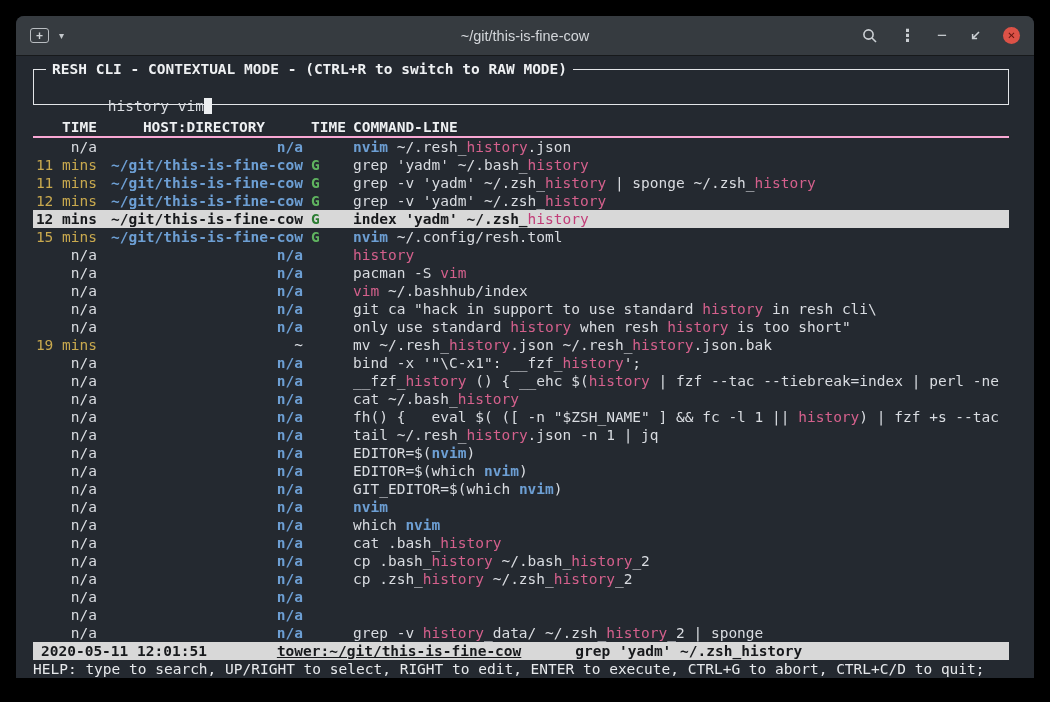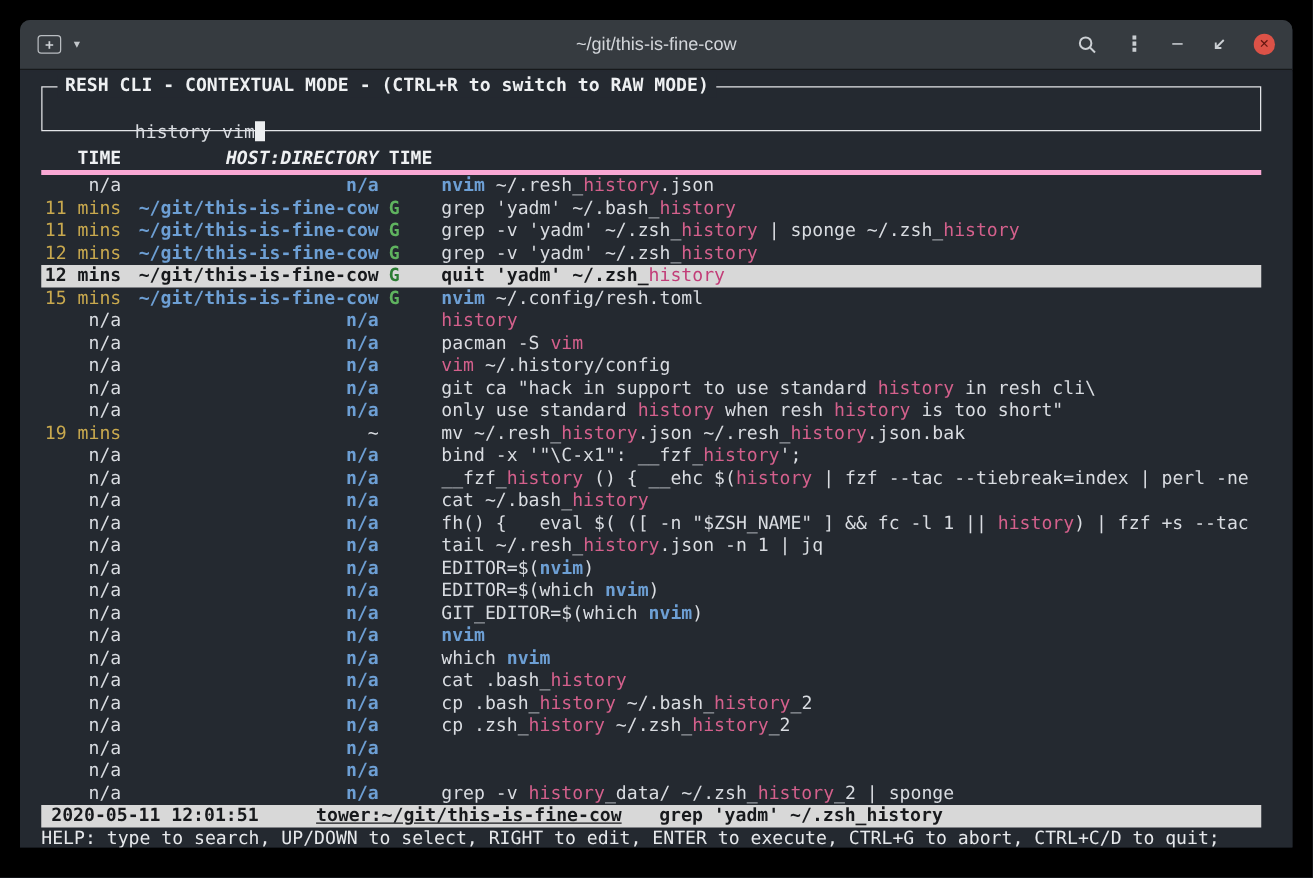--- a/index.html
+++ b/index.html
@@ -53,44 +53,44 @@
     position:absolute;top:-10px;left:12px;background:var(--term-bg,#242930);
     padding:0 6px;font-weight:bold;color:var(--bright,#eef0f2);white-space:pre;
   }
   .query-line{padding:9px 4px 0 4px;white-space:pre;}
   .cursor{
     display:inline-block;width:8.5px;height:16px;background:#eceef0;
     vertical-align:-3px;
   }
   .header-row{
     display:flex;align-items:center;height:18px;margin-top:13px;
-    border-bottom:4px solid #f9a8d4;font-weight:bold;color:var(--bright,#eef0f2);
+    border-bottom:2px solid #f9a8d4;font-weight:bold;color:var(--bright,#eef0f2);
   }
   .cell-time{width:64px;flex:none;text-align:right;white-space:pre;}
   .cell-host{width:198px;flex:none;margin-left:8px;text-align:right;white-space:pre;}
-  .header-host{display:flex;justify-content:flex-end;text-align:left;font-style:italic;}
+  .header-host{display:flex;justify-content:center;text-align:left;}
   .cell-flag{width:42px;flex:none;margin-left:8px;white-space:pre;}
   .cell-cmd{flex:1;min-width:0;white-space:pre;overflow:hidden;}
   .rows{}
   .row{display:flex;align-items:center;height:18px;}
   .time-val{color:var(--time-yellow,#c9a94e);}
   .host-path{color:var(--host-blue,#6d9fd4);font-weight:bold;}
   .flag{color:var(--flag-green,#5fb35f);font-weight:bold;}
   .match{color:var(--match-pink,#d4608c);font-weight:normal;}
   .cmd-blue{color:var(--cmd-blue,#6d9fd4);font-weight:bold;}
   .row.selected{background:var(--sel-bg,#d8d8d8);font-weight:bold;}
   .row.selected .cell-time,
   .row.selected .cell-host,
   .row.selected .host-path,
   .row.selected .cell-cmd{color:var(--sel-fg,#17191c);}
   .row.selected .match{color:#c23d78;}
   .row.selected .flag{color:#2c7d33;}
   .status-bar{
     display:flex;align-items:center;height:18px;background:var(--sel-bg,#d8d8d8);
-    color:var(--sel-fg,#17191c);font-weight:bold;white-space:pre;padding-left:8px;
+    color:var(--sel-fg,#17191c);font-weight:bold;white-space:pre;padding-left:8px;gap:24px;
   }
   .sb-loc{margin-left:46px;text-decoration:underline;}
   .sb-cmd{margin-left:30px;}
   .help-line{
     display:flex;align-items:center;height:18px;color:#e7e9ec;white-space:pre;
   }
 </style>
 </head>
 <body>
 
@@ -143,20 +143,21 @@
       </div>
     </div>
 
     <div class="header-row">
       <span class="cell-time">TIME</span>
       <span class="cell-host header-host">
         <span>HOST:</span>
         <span>DIRECTORY</span>
       </span>
       <span class="cell-flag">TIME</span>
+      <span class="cell-cmd">COMMAND-LINE</span>
     </div>
 
     <div class="rows">
         <div class="row">
           <span class="cell-time">n/a</span>
           <span class="cell-host host-path">n/a</span>
           <span class="cell-flag"></span>
           <span class="cell-cmd"><span class="cmd-blue">nvim</span><span> ~/.resh_</span><span class="match">history</span><span>.json</span></span>
         </div>
         <div class="row">
@@ -174,21 +175,21 @@
         <div class="row">
           <span class="cell-time time-val">12 mins</span>
           <span class="cell-host host-path">~/git/this-is-fine-cow</span>
           <span class="cell-flag flag">G</span>
           <span class="cell-cmd"><span>grep -v 'yadm' ~/.zsh_</span><span class="match">history</span></span>
         </div>
         <div class="row selected">
           <span class="cell-time time-val">12 mins</span>
           <span class="cell-host host-path">~/git/this-is-fine-cow</span>
           <span class="cell-flag flag">G</span>
-          <span class="cell-cmd"><span>quit 'yadm' ~/.zsh_</span><span class="match">history</span></span>
+          <span class="cell-cmd"><span>index 'yadm' ~/.zsh_</span><span class="match">history</span></span>
         </div>
         <div class="row">
           <span class="cell-time time-val">15 mins</span>
           <span class="cell-host host-path">~/git/this-is-fine-cow</span>
           <span class="cell-flag flag">G</span>
           <span class="cell-cmd"><span class="cmd-blue">nvim</span><span> ~/.config/resh.toml</span></span>
         </div>
         <div class="row">
           <span class="cell-time">n/a</span>
           <span class="cell-host host-path">n/a</span>
@@ -198,21 +199,21 @@
         <div class="row">
           <span class="cell-time">n/a</span>
           <span class="cell-host host-path">n/a</span>
           <span class="cell-flag"></span>
           <span class="cell-cmd"><span>pacman -S </span><span class="match">vim</span></span>
         </div>
         <div class="row">
           <span class="cell-time">n/a</span>
           <span class="cell-host host-path">n/a</span>
           <span class="cell-flag"></span>
-          <span class="cell-cmd"><span class="match">vim</span><span> ~/.history/config</span></span>
+          <span class="cell-cmd"><span class="match">vim</span><span> ~/.bashhub/index</span></span>
         </div>
         <div class="row">
           <span class="cell-time">n/a</span>
           <span class="cell-host host-path">n/a</span>
           <span class="cell-flag"></span>
           <span class="cell-cmd"><span>git ca "hack in support to use standard </span><span class="match">history</span><span> in resh cli\</span></span>
         </div>
         <div class="row">
           <span class="cell-time">n/a</span>
           <span class="cell-host host-path">n/a</span>
@@ -320,16 +321,16 @@
           <span class="cell-cmd"><span>grep -v </span><span class="match">history</span><span>_data/ ~/.zsh_</span><span class="match">history</span><span>_2 | sponge</span></span>
         </div>
       </div>
 
     <div class="status-bar">
       <span class="sb-date">2020-05-11 12:01:51</span>
       <span class="sb-loc">tower:~/git/this-is-fine-cow</span>
       <span class="sb-cmd">grep 'yadm' ~/.zsh_history</span>
     </div>
 
-    <div class="help-line">HELP: type to search, UP/DOWN to select, RIGHT to edit, ENTER to execute, CTRL+G to abort, CTRL+C/D to quit;</div>
+    <div class="help-line">HELP: type to search, UP/RIGHT to select, RIGHT to edit, ENTER to execute, CTRL+G to abort, CTRL+C/D to quit;</div>
 
   </div>
 </div>
 
 </body></html>

